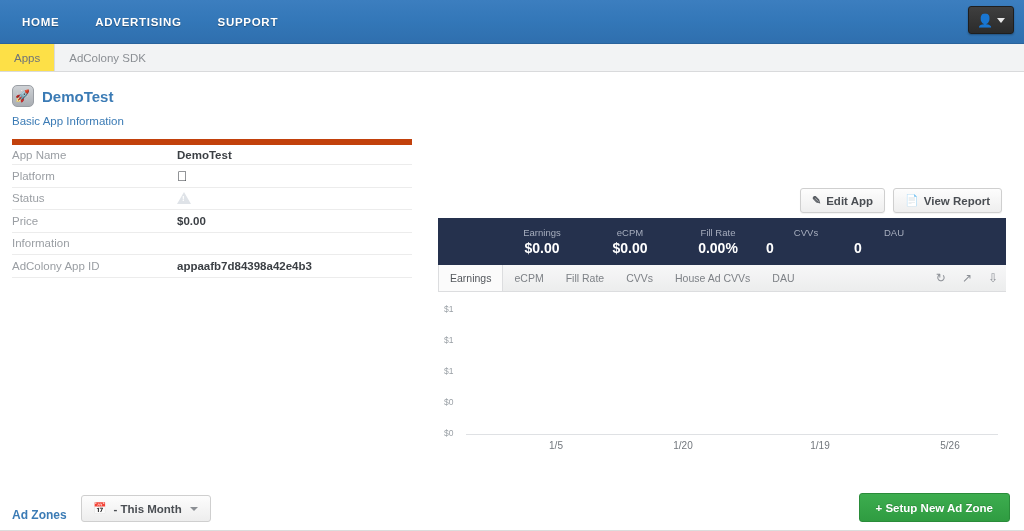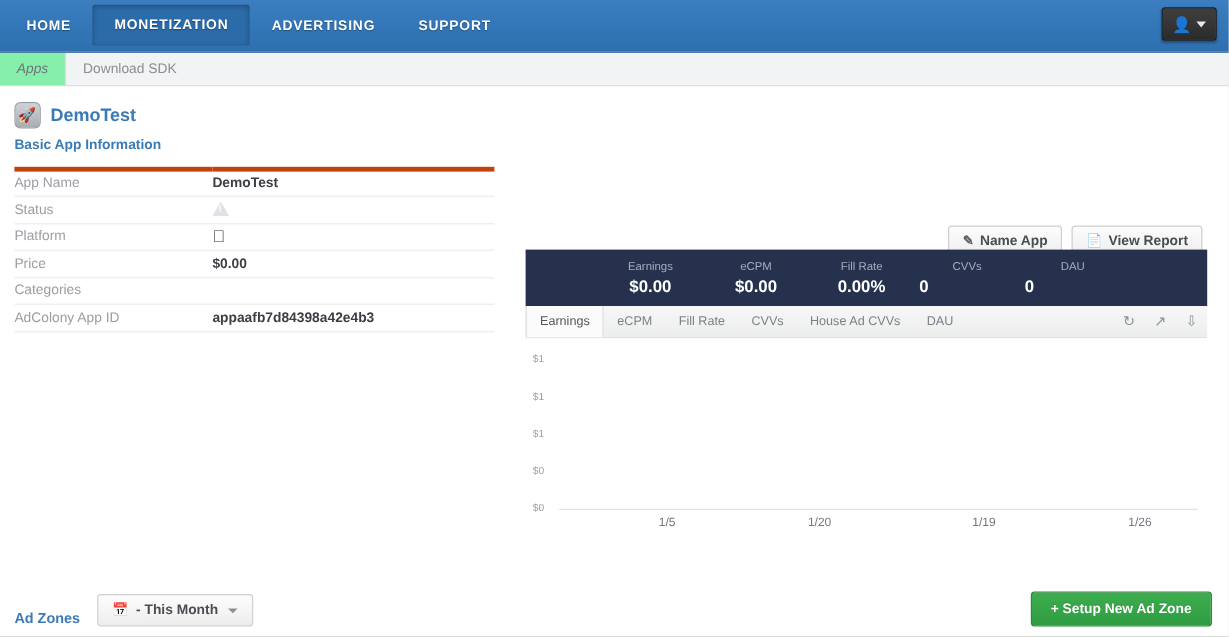--- a/index.html
+++ b/index.html
@@ -60,24 +60,23 @@
     border-bottom: 1px solid #d9dadc;
     display: flex; align-items: stretch;
   }
   .subnav-item {
     display: flex; align-items: center;
     padding: 0 14px;
     font-size: 11.5px; color: #8b8f94;
     cursor: pointer;
   }
   .subnav-item.active {
-    background: #86efac;
+    background: #fde047;
     color: #6f7378;
     border-right: 1px solid #d9dadc;
-    font-style: italic;
   }
 
   
   .canvas {
     background: #ffffff;
     height: 459px;
     border-bottom: 1px solid #dcdcdc;
     position: relative;
   }
 
@@ -90,30 +89,30 @@
     width: 22px; height: 22px;
     border-radius: 5px;
     background: linear-gradient(to bottom,#cfd2d6,#a9adb3);
     border: 1px solid #9a9ea4;
     display: flex; align-items: center; justify-content: center;
     font-size: 12px; color: #6f747a;
   }
   .app-title { font-size: 15px; font-weight: bold; color: #3b7bb5; }
   .basic-info {
     padding: 8px 0 0 12px;
-    font-size: 11.5px; font-weight: bold; color: #3b7bb5;
+    font-size: 11.5px; font-weight: normal; color: #3b7bb5;
     cursor: pointer;
   }
 
   
   .info-table {
     margin: 12px 0 0 12px;
     width: 400px;
     border-collapse: collapse;
-    border-top: 4px solid #c2410c;
+    border-top: 6px solid #c2410c;
   }
   .info-table tr { border-bottom: 1px solid #ececec; height: 22.5px; }
   .info-table td { font-size: 11.5px; vertical-align: middle; padding: 0; }
   .info-table td.k { color: #9a9ea3; width: 165px; }
   .info-table td.v { color: #3b3f44; font-weight: bold; }
   .apple-glyph { font-size: 14px; color: #2e3338; }
   .warn-tri {
     display: inline-block; position: relative;
     width: 0; height: 0;
     border-left: 7px solid transparent;
@@ -139,21 +138,21 @@
     border-radius: 3px;
     font-size: 11.5px; font-weight: bold; color: #4a4e53;
     display: flex; align-items: center; gap: 5px;
     cursor: pointer;
     box-shadow: 0 1px 1px rgba(0,0,0,.05);
   }
   .btn-gray .gico { font-size: 11px; color: #5c6066; }
 
   
   .stats-wrap {
-    position: absolute; left: 438px; top: 136px;
+    position: absolute; left: 438px; top: 146px;
     width: 568px;
   }
   .stats-bar {
     background: #25314d;
     height: 47px;
     display: flex;
     padding-left: 60px;
   }
   .stat { width: 88px; display: flex; flex-direction: column; justify-content: center; }
   .stat .lbl { font-size: 9.5px; color: #a6adbd; text-align: center; margin-bottom: 2px; }
@@ -257,77 +256,76 @@
   .zones-table th:nth-child(6), .zones-table td:nth-child(6) { width: 124px; }
   .zones-table th:nth-child(7), .zones-table td:nth-child(7) { width: 76px; }
   .zones-table th:nth-child(8), .zones-table td:nth-child(8) { width: 140px; }
 </style>
 </head>
 <body>
 
 <div class="topnav">
   <div class="nav-items">
     <div class="nav-item">HOME</div>
-    <div class="nav-item active">MONETIZATION</div>
     <div class="nav-item">ADVERTISING</div>
     <div class="nav-item">SUPPORT</div>
   </div>
   <div class="user-btn">
     <span class="person">👤</span>
     <span class="caret"></span>
   </div>
 </div>
 
 <div class="subnav">
   <div class="subnav-item active">Apps</div>
-  <div class="subnav-item">Download SDK</div>
+  <div class="subnav-item">AdColony SDK</div>
 </div>
 
 <div class="canvas">
 
   <div class="app-head">
     <div class="app-icon">🚀</div>
     <div class="app-title">DemoTest</div>
   </div>
 
   <div class="basic-info">Basic App Information</div>
 
   <table class="info-table">
     <tbody>
         <tr>
       <td class="k">App Name</td>
       <td class="v">DemoTest</td>
     </tr>
     <tr>
+      <td class="k">Platform</td>
+      <td class="v"><span class="apple-glyph"></span></td>
+    </tr>
+    <tr>
       <td class="k">Status</td>
       <td class="v"><span class="warn-tri"></span></td>
-    </tr>
-    <tr>
-      <td class="k">Platform</td>
-      <td class="v"><span class="apple-glyph"></span></td>
     </tr>
     <tr>
       <td class="k">Price</td>
       <td class="v">$0.00</td>
     </tr>
     <tr>
-      <td class="k">Categories</td>
+      <td class="k">Information</td>
       <td class="v"></td>
     </tr>
     <tr>
       <td class="k">AdColony App ID</td>
       <td class="v">appaafb7d84398a42e4b3</td>
     </tr>
   </tbody>
     </table>
 
   <div class="actions">
     <div class="btn-gray">
       <span class="gico">✎</span>
-      <span>Name App</span>
+      <span>Edit App</span>
     </div>
     <div class="btn-gray">
       <span class="gico">📄</span>
       <span>View Report</span>
     </div>
   </div>
 
   <div class="stats-wrap">
 
     <div class="stats-bar">
@@ -370,21 +368,21 @@
     <div class="chart-area">
       <div class="ylab" style="top:12px">$1</div>
       <div class="ylab" style="top:43px">$1</div>
       <div class="ylab" style="top:74px">$1</div>
       <div class="ylab" style="top:105px">$0</div>
       <div class="ylab" style="top:136px">$0</div>
       <div class="xaxis"></div>
       <div class="xlab" style="left:118px">1/5</div>
       <div class="xlab" style="left:245px">1/20</div>
       <div class="xlab" style="left:382px">1/19</div>
-      <div class="xlab" style="left:512px">1/26</div>
+      <div class="xlab" style="left:512px">5/26</div>
     </div>
   </div>
 
   <div class="zones-head">
     <span class="zones-title">Ad Zones</span>
     <div class="date-btn">
       <span class="cal">📅</span>
       <span>- This Month</span>
       <span class="chev"></span>
     </div>

